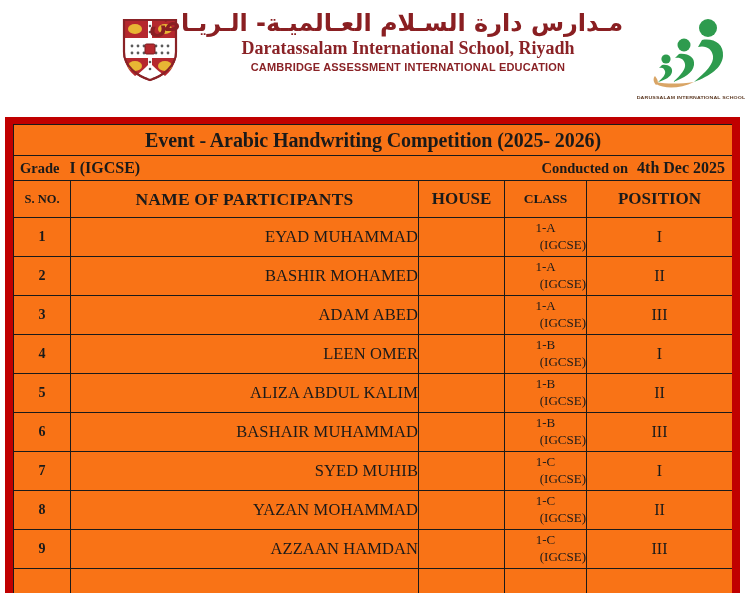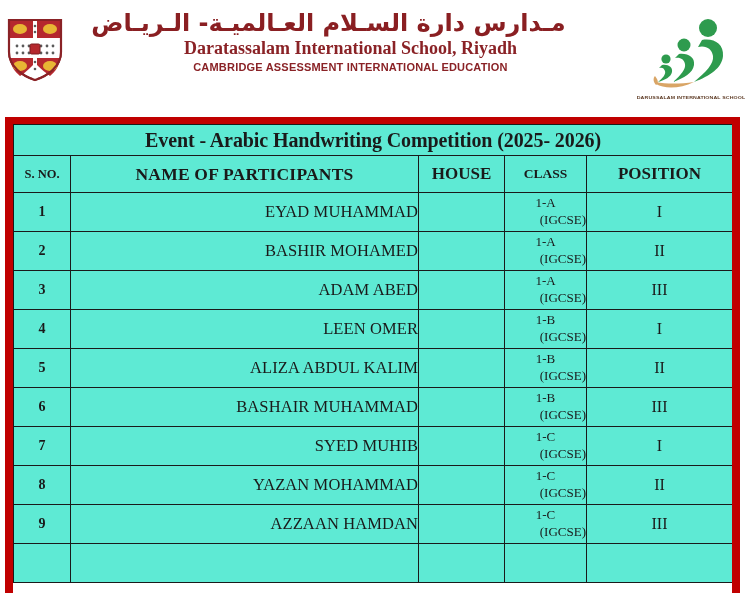--- a/index.html
+++ b/index.html
@@ -21,21 +21,21 @@
     width: 745px;
     height: 115px;
     background: #ffffff;
     display: flex;
     align-items: flex-start;
     justify-content: center;
   }
   .lh-inner {
     display: flex;
     align-items: flex-start;
-    justify-content: space-between;
+    justify-content: flex-end;
     gap: 14px;
     padding-top: 8px;
     width: 100%;
   }
 
   
   .shield-wrap {
     width: 58px;
     flex: 0 0 58px;
     margin-left: 6px;
@@ -128,21 +128,21 @@
   }
 
   table.doc {
     border-collapse: collapse;
     width: 100%;
     table-layout: fixed;
     background: #ffffff;
   }
   table.doc td {
     border: 1.4px solid #1a1a1a;
-    background: #5eead4;
+    background: #f97316;
     padding: 0;
     vertical-align: middle;
   }
 
   .r-title td {
     height: 30px;
     text-align: center;
     font-family: "Liberation Serif", serif;
     font-size: 20px;
     font-weight: 700;
@@ -306,20 +306,34 @@
         <col style="width:86px">
         <col style="width:82px">
         <col style="width:146px">
       </colgroup>
       <tbody>
 
         <tr class="r-title">
           <td colspan="5">Event - Arabic Handwriting Competition (2025- 2026)</td>
         </tr>
 
+        <tr class="r-grade">
+          <td colspan="5">
+            <div class="grade-cell">
+              <span class="grade-left">
+                <span class="grade-lbl">Grade</span>
+                <span class="grade-val">I (IGCSE)</span>
+              </span>
+              <span class="grade-right">
+                <span class="cond-lbl">Conducted on</span>
+                <span class="cond-date">4th Dec 2025</span>
+              </span>
+            </div>
+          </td>
+        </tr>
 
         <tr class="r-colhead">
           <td class="ch-sno">S. NO.</td>
           <td class="ch-name">NAME OF PARTICIPANTS</td>
           <td class="ch-house">HOUSE</td>
           <td class="ch-class">CLASS</td>
           <td class="ch-pos">POSITION</td>
         </tr>
 
         <tr class="r-data">

